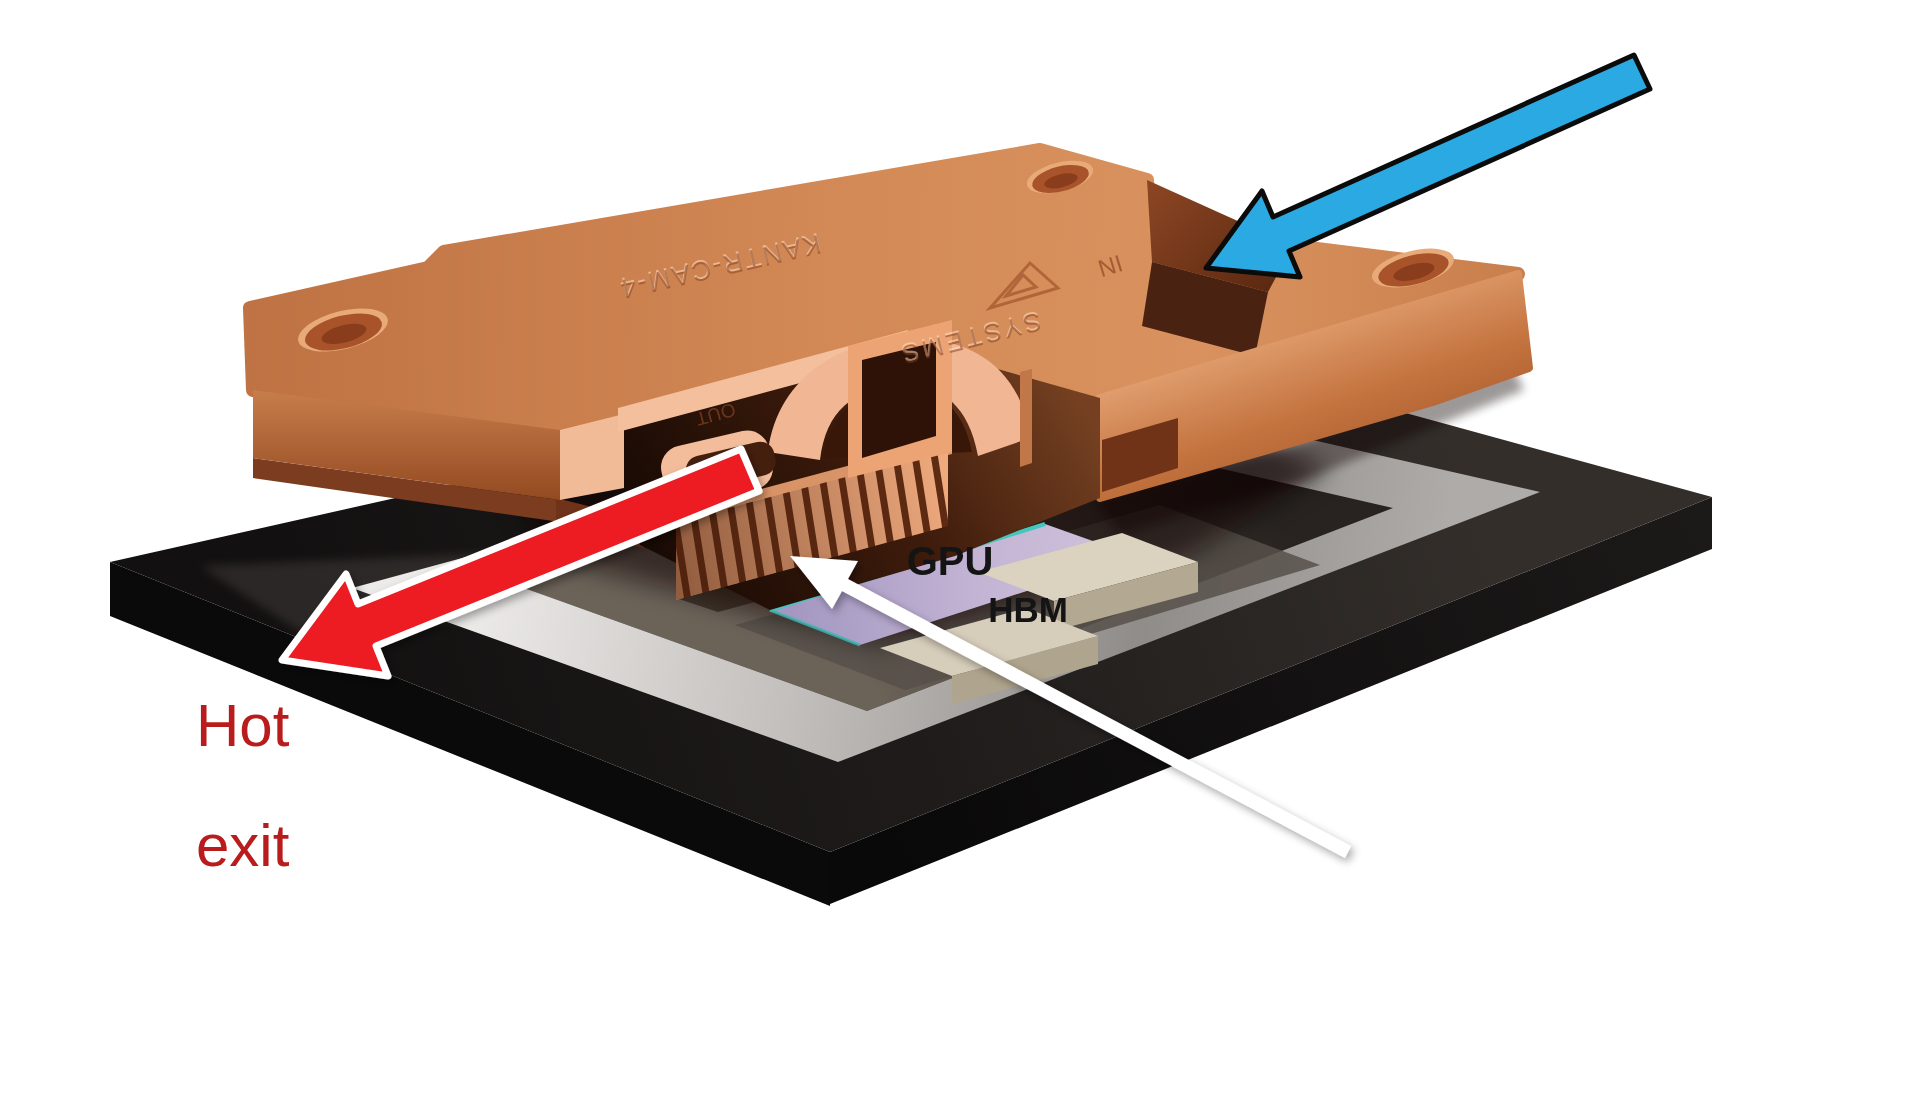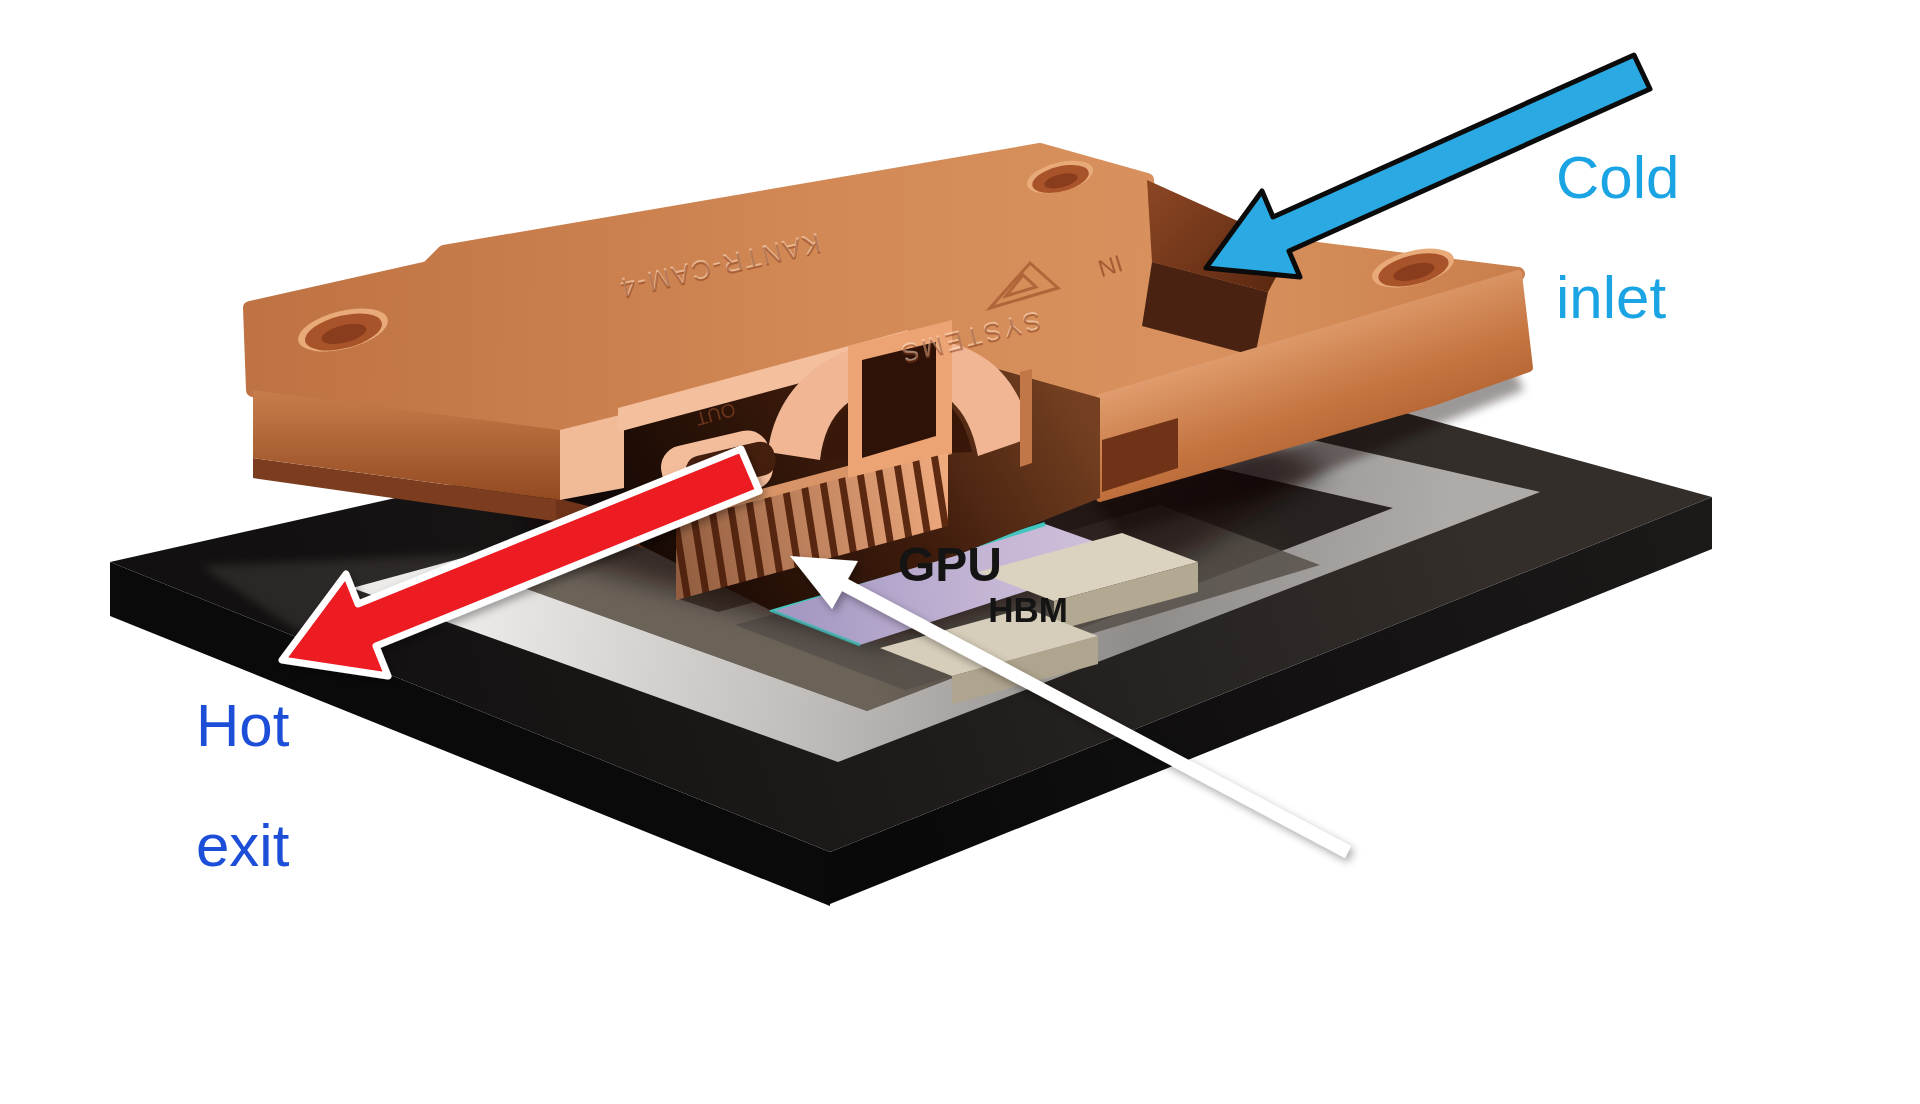--- a/index.html
+++ b/index.html
@@ -2,23 +2,23 @@
 <html><head>
 <meta charset="utf-8">
 <style>
   html,body{margin:0;padding:0;background:#ffffff;}
   .stage{position:relative;width:1920px;height:1104px;overflow:hidden;
          font-family:"Liberation Sans", sans-serif;background:#ffffff;}
   .stage svg{position:absolute;left:0;top:0;}
   .label{position:absolute;font-family:"Liberation Sans", sans-serif;
          line-height:1.0;white-space:pre-line;}
   .lbl-cold{left:1556px;top:148px;font-size:60px;color:#1ba4e4;line-height:1.0;}
-  .lbl-hot{left:196px;top:696px;font-size:60px;color:#1d4ed8;line-height:1.0;}
+  .lbl-hot{left:196px;top:696px;font-size:60px;color:#b91c1c;line-height:1.0;}
   .lbl-chip{font-weight:bold;color:#141414;text-align:center;width:130px;}
-  .lbl-gpu{left:885px;top:541px;font-size:48px;}
+  .lbl-gpu{left:885px;top:541px;font-size:40px;}
   .lbl-hbm{left:963px;top:592px;font-size:35px;}
 </style>
 </head>
 <body>
 
 <div class="stage">
 <svg width="1920" height="1104" viewBox="0 0 1920 1104">
   <defs>
     <linearGradient id="topGrad" gradientUnits="userSpaceOnUse" x1="250" y1="280" x2="1520" y2="300">
       <stop offset="0" stop-color="#bf7243"></stop>
@@ -167,21 +167,19 @@
       <text x="1108" y="258" font-size="24" fill="rgba(120,50,20,0.55)" transform="rotate(163 1108 258)">IN</text>
       <text x="714" y="408" font-size="19" fill="rgba(150,75,40,0.6)" transform="rotate(165 714 408)">OUT</text>
     </g>
   </g>
 
   <polygon filter="url(#dropW)" points="790,556 832,609 842,591 1345,858 1351,846 848,579 858,561" fill="#FFFFFF"></polygon>
   <polygon points="1206,268 1262,191 1273,217 1634,55 1650,89 1289,251 1300,277" fill="#2AA9E2" stroke="#0b0b0b" stroke-width="5" stroke-linejoin="round"></polygon>
   <polygon filter="url(#dropW)" points="282,660 346,574 358,604 741,449 759,491 376,646 388,676" fill="#EC1B24" stroke="#ffffff" stroke-width="7" stroke-linejoin="round"></polygon>
 </svg>
 
-<div class="label lbl-cold"><span>Cold</span><br>
-<span>inlet</span></div>
 
 <div class="label lbl-hot"><span>Hot</span><br>
 <span>exit</span></div>
 
 <div class="label lbl-chip lbl-gpu">GPU</div>
 <div class="label lbl-chip lbl-hbm">HBM</div>
 </div>
 
 </body></html>

